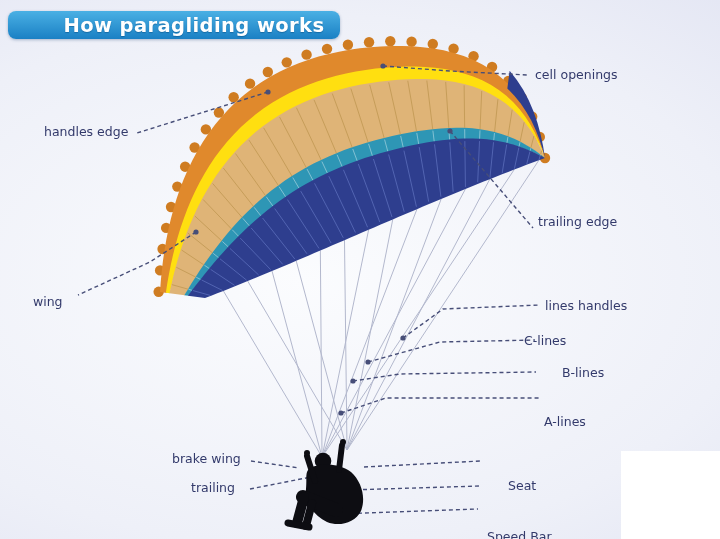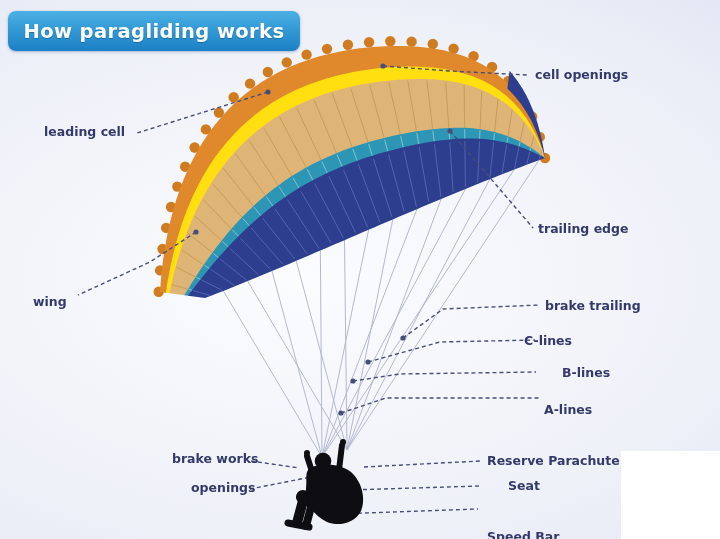--- a/index.html
+++ b/index.html
@@ -3,31 +3,31 @@
 <meta charset="utf-8">
 <style>
   html,body{margin:0;padding:0;}
   #stage{
     position:relative;width:720px;height:539px;overflow:hidden;
     background:radial-gradient(120% 95% at 42% 52%, #fbfcfe 0%, #eef0f8 52%, #d9dcef 100%);
     font-family:"DejaVu Sans","Liberation Sans",sans-serif;
   }
   #scene{position:absolute;left:0;top:0;width:720px;height:539px;}
   .banner{
-    position:absolute;left:8px;top:11px;width:292px;height:40px;
+    position:absolute;left:8px;top:11px;width:292px;height:28px;
     background:linear-gradient(180deg,var(--banner_top) 0%,var(--banner_bottom) 100%);
     border-radius:8px;box-shadow:0 1px 3px rgba(30,70,120,.35);
-    display:flex;align-items:center;justify-content:center;
+    display:flex;align-items:center;justify-content:center;padding-left:40px;
   }
   .banner span{
     color:var(--banner_text);font-size:19.5px;font-weight:bold;letter-spacing:.4px;
     text-shadow:0 1px 1px rgba(0,60,110,.4);white-space:nowrap;
   }
   .lbl{
-    position:absolute;color:var(--label_text);font-size:12.5px;font-weight:bold;
+    position:absolute;color:var(--label_text);font-size:12.5px;font-weight:normal;
     white-space:nowrap;line-height:15px;
   }
   .pointer{fill:none;stroke:var(--pointer);stroke-width:1.4;stroke-dasharray:4 3;}
   .pdot{fill:var(--pointer);stroke:none;}
   .solid{fill:var(--pilot);stroke:none;}
   .limb{stroke:var(--pilot);fill:none;stroke-linecap:round;}
   .cover{position:absolute;left:621px;top:451px;width:99px;height:88px;background:#ffffff;}
   .hiddenpath{fill:none;stroke:none;}
 </style>
 </head>
@@ -222,27 +222,26 @@
       <circle class="solid" cx="307" cy="453" r="3"></circle>
       <circle class="solid" cx="343" cy="442" r="3"></circle>
     </g>
   </svg>
 
   <div class="banner">
     <span>How paragliding works</span>
   </div>
 
   <div class="lbl" style="left:535px;top:67px">cell openings</div>
-  <div class="lbl" style="left:44px;top:124px">leading cell</div>
-  <div class="lbl" style="left:538px;top:221px">trailing edge</div>
+  <div class="lbl" style="left:44px;top:124px">handles edge</div>
+  <div class="lbl" style="left:538px;top:214px">trailing edge</div>
   <div class="lbl" style="left:33px;top:294px">wing</div>
-  <div class="lbl" style="left:545px;top:298px">brake trailing</div>
+  <div class="lbl" style="left:545px;top:298px">lines handles</div>
   <div class="lbl" style="left:524px;top:333px">C-lines</div>
   <div class="lbl" style="left:562px;top:365px">B-lines</div>
-  <div class="lbl" style="left:544px;top:402px">A-lines</div>
-  <div class="lbl" style="left:172px;top:451px">brake works</div>
-  <div class="lbl" style="left:191px;top:480px">openings</div>
-  <div class="lbl" style="left:487px;top:453px">Reserve Parachute</div>
+  <div class="lbl" style="left:544px;top:414px">A-lines</div>
+  <div class="lbl" style="left:172px;top:451px">brake wing</div>
+  <div class="lbl" style="left:191px;top:480px">trailing</div>
   <div class="lbl" style="left:508px;top:478px">Seat</div>
   <div class="lbl" style="left:487px;top:529px">Speed Bar</div>
 
   <div class="cover"></div>
 </div>
 
 </body></html>

